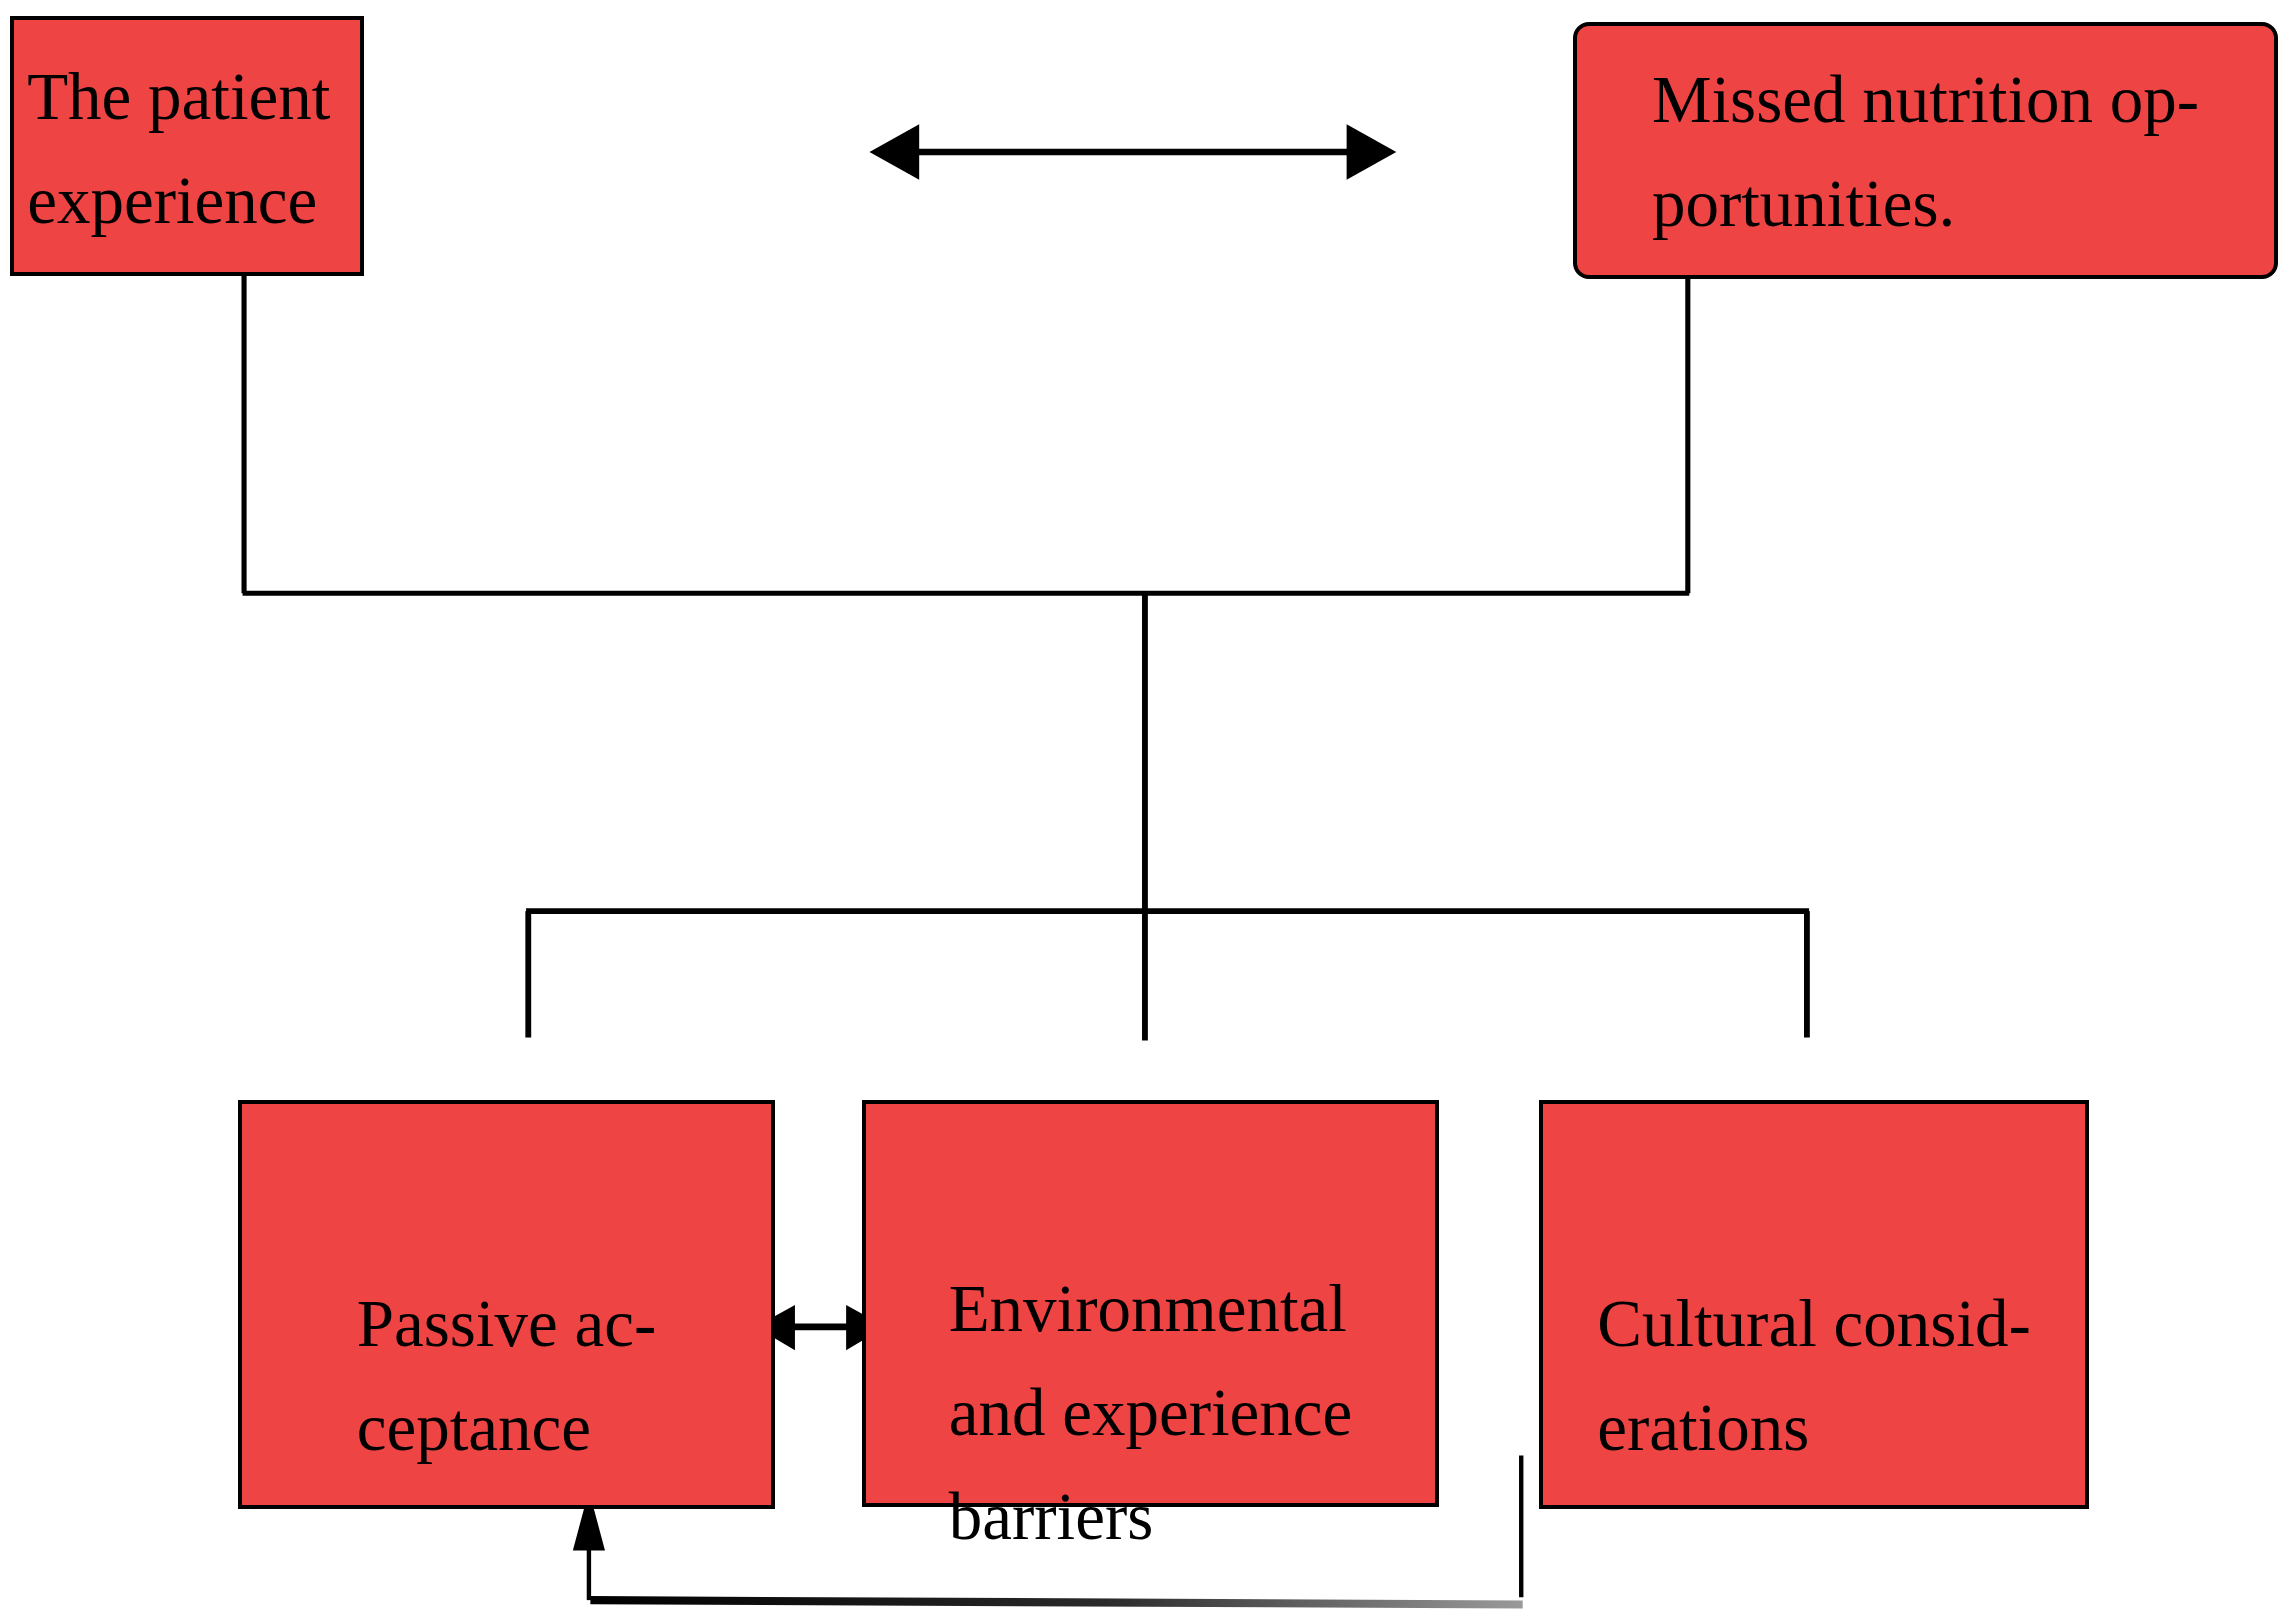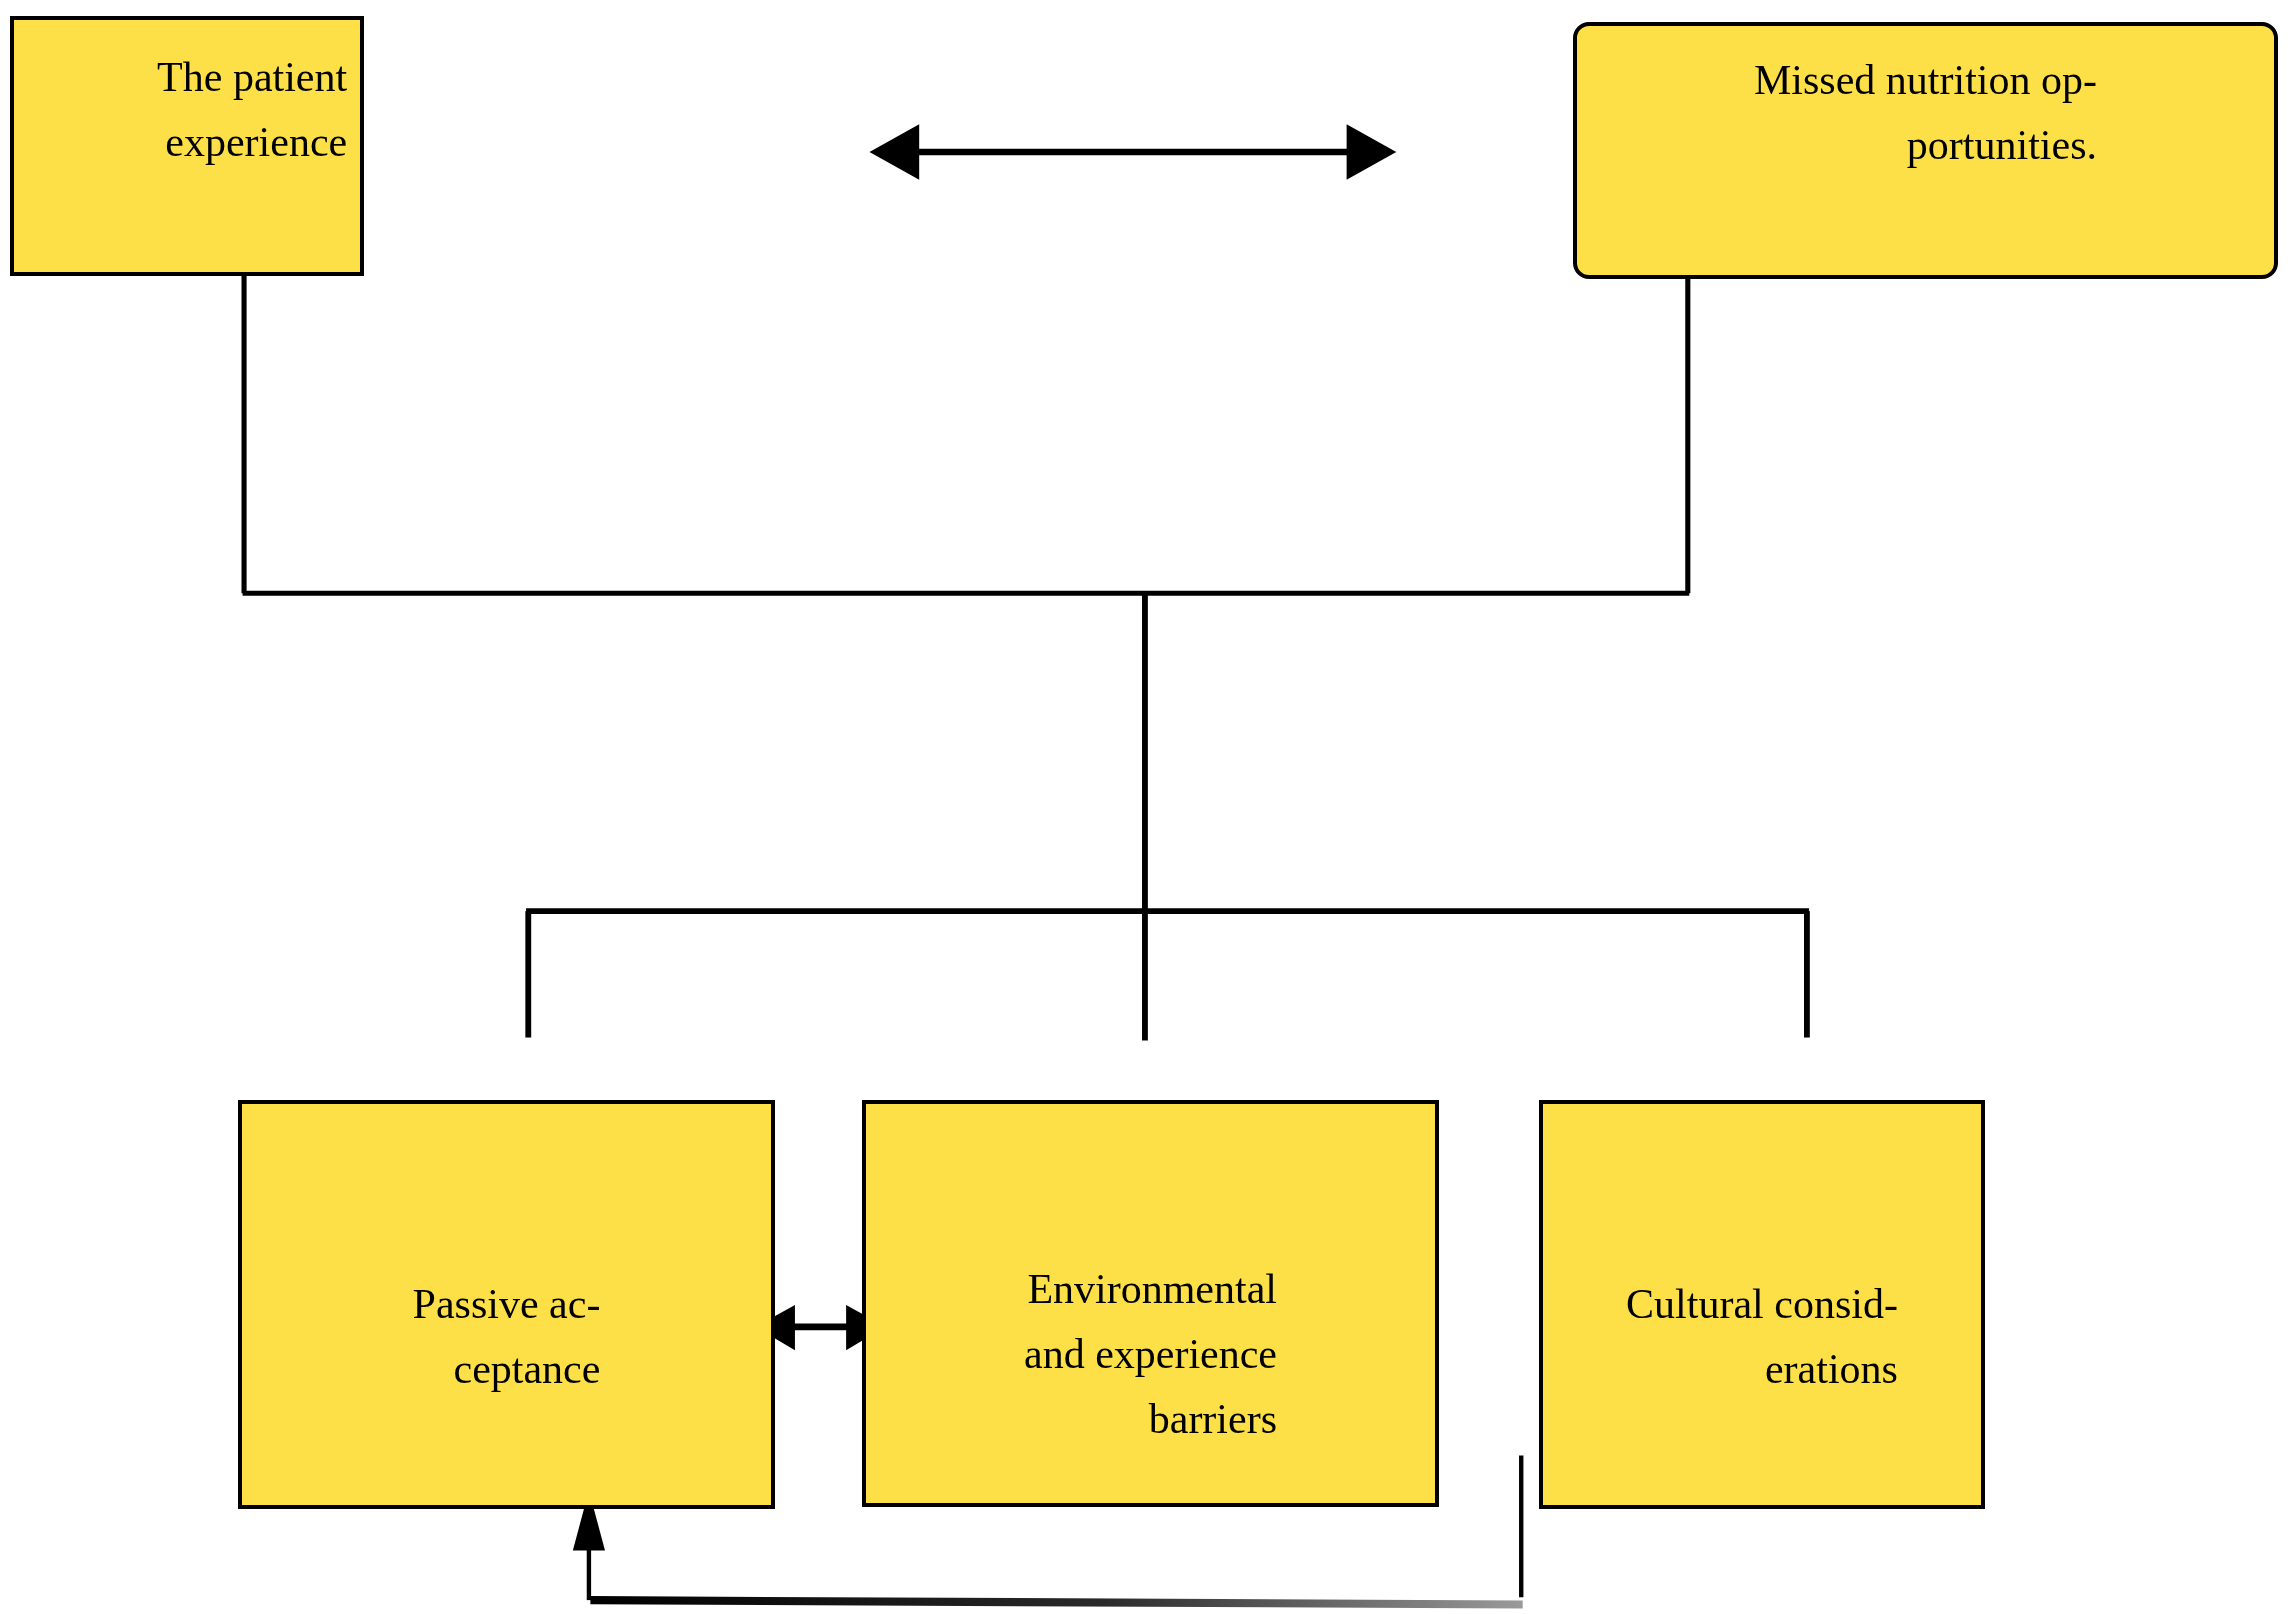--- a/index.html
+++ b/index.html
@@ -14,29 +14,29 @@
   #stage {
     position: relative;
     width: 2295px;
     height: 1614px;
     background: #ffffff;
     overflow: hidden;
   }
   .node {
     position: absolute;
     box-sizing: border-box;
-    background: #fde047;
+    background: #ef4444;
     border: 4.4px solid #000000;
     display: flex;
     align-items: center;
     justify-content: center;
-    text-align: right;
+    text-align: left;
     color: #000000;
     line-height: 1.55;
-    font-size: 42px;
+    font-size: 67px;
     padding: 7.3px 13px;
     white-space: pre-line;
   }
   #node-patient-experience {
     left: 10.2px;  top: 16px;  width: 354px;  height: 260px;
     align-items: flex-start;
     padding-top: 25px;
   }
   #node-missed-nutrition {
     left: 1573px; top: 22px; width: 705px; height: 257px;
@@ -48,21 +48,21 @@
     left: 238px;  top: 1100px; width: 537px; height: 409px;
     align-items: flex-start;
     padding-top: 168px;
   }
   #node-environmental-barriers {
     left: 862px; top: 1100px; width: 577px; height: 407px;
     align-items: flex-start;
     padding-top: 153px;
   }
   #node-cultural-considerations {
-    left: 1539px; top: 1100px; width: 446px; height: 409px;
+    left: 1539px; top: 1100px; width: 550px; height: 409px;
     align-items: flex-start;
     padding-top: 168px;
   }
   #connectors {
     position: absolute;
     left: 0; top: 0;
     width: 2295px;
     height: 1614px;
     pointer-events: none;
   }

